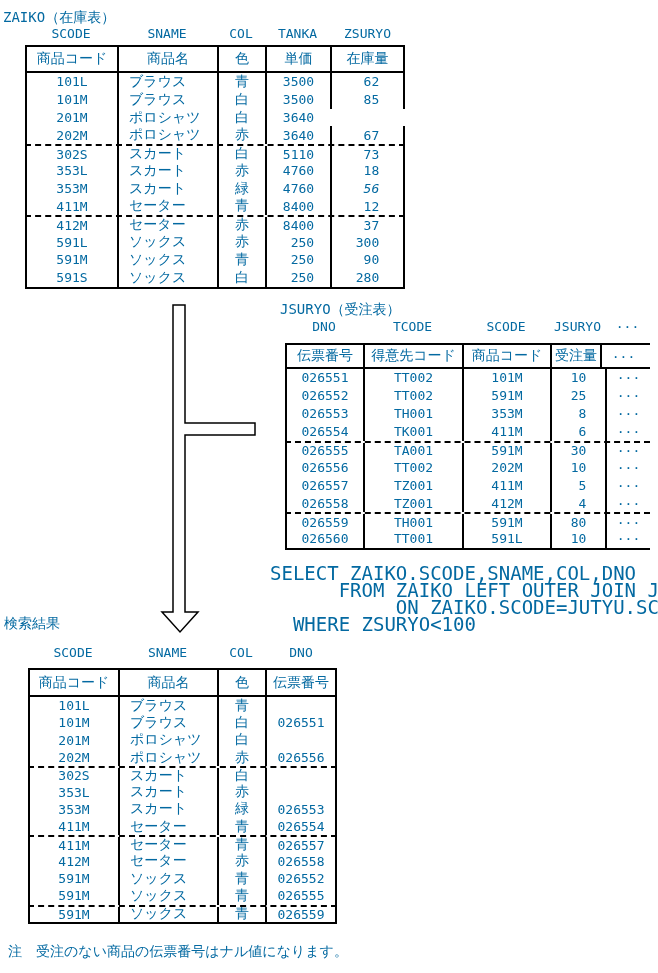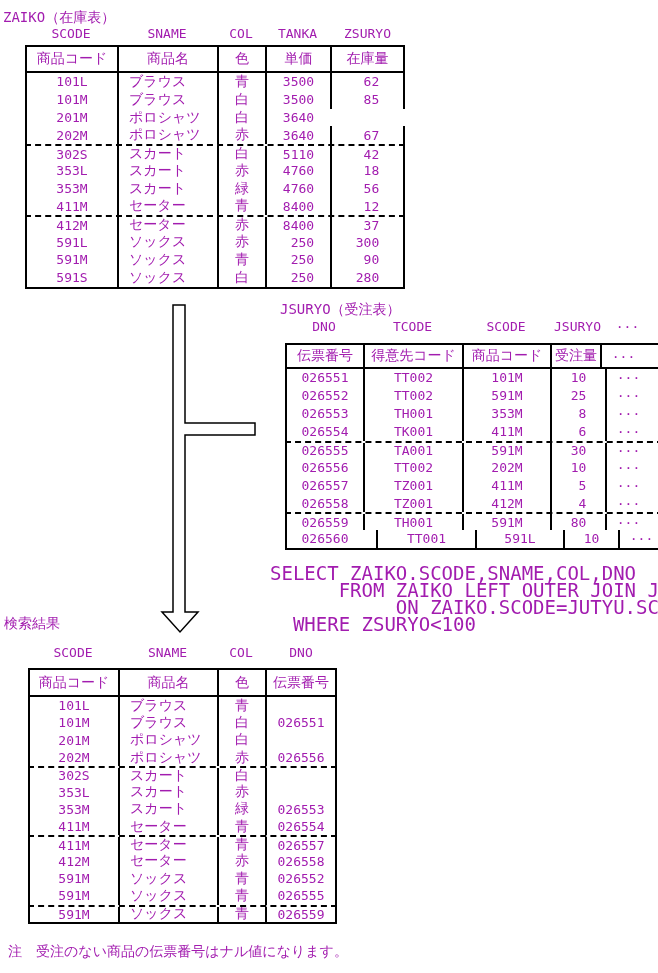--- a/index.html
+++ b/index.html
@@ -1,16 +1,16 @@
 <!DOCTYPE html>
 <html><head>
 <meta charset="utf-8">
 <style>
   html,body{margin:0;padding:0;background:#fff;}
-  #fig{position:relative;width:658px;height:973px;background:#fff;color:#a21caf;
+  #fig{position:relative;width:658px;height:973px;background:#fff;color:#0369a1;
        font-family:"DejaVu Sans Mono","Liberation Mono",monospace;}
   .abs{position:absolute;}
   .fj{font-size:14px;font-family:"DejaVu Sans Mono","Liberation Mono",monospace;}
   .fm{font-size:13px;font-family:"DejaVu Sans Mono","Liberation Mono",monospace;}
   .enrow{display:flex;height:16px;}
   .enrow span{display:block;text-align:center;line-height:16px;}
   .tbl{background:#fff;border-top:2px solid #000;border-bottom:2px solid #000;}
   .trow{display:flex;box-sizing:border-box;}
   .trow.hdr{border-bottom:2px solid #000;}
   .trow.dash{border-top:2px dashed #000;}
@@ -89,42 +89,42 @@
         </div>
       </div>
       <div class="trow dash" style="height: 17.8px;">
         <div class="tc fm" style="width: 92px;">302S</div>
         <div class="tc fj al" style="width: 100px;">スカート</div>
         <div class="tc fj" style="width: 48px;">白</div>
         <div class="tc fm" style="width: 65px;">
           <span class="num" style="width: 4ch;">5110</span>
         </div>
         <div class="tc fm rb" style="width: 75px;">
-          <span class="num" style="width: 3ch;">42</span>
+          <span class="num" style="width: 3ch;">73</span>
         </div>
       </div>
       <div class="trow" style="height: 17.8px;">
         <div class="tc fm" style="width: 92px;">353L</div>
         <div class="tc fj al" style="width: 100px;">スカート</div>
         <div class="tc fj" style="width: 48px;">赤</div>
         <div class="tc fm" style="width: 65px;">
           <span class="num" style="width: 4ch;">4760</span>
         </div>
         <div class="tc fm rb" style="width: 75px; justify-content: center;">
           <span class="num" style="width: 3ch;">18</span>
         </div>
       </div>
       <div class="trow" style="height: 17.8px;">
         <div class="tc fm" style="width: 92px;">353M</div>
         <div class="tc fj al" style="width: 100px;">スカート</div>
         <div class="tc fj" style="width: 48px;">緑</div>
         <div class="tc fm" style="width: 65px;">
           <span class="num" style="width: 4ch;">4760</span>
         </div>
-        <div class="tc fm rb" style="width: 75px;">
+        <div class="tc fm rb" style="width: 75px; font-style: italic;">
           <span class="num" style="width: 3ch;">56</span>
         </div>
       </div>
       <div class="trow" style="height: 17.8px;">
         <div class="tc fm" style="width: 92px;">411M</div>
         <div class="tc fj al" style="width: 100px;">セーター</div>
         <div class="tc fj" style="width: 48px;">青</div>
         <div class="tc fm" style="width: 65px;">
           <span class="num" style="width: 4ch;">8400</span>
         </div>
@@ -274,21 +274,21 @@
         <div class="tc fm" style="width: 78px;">026559</div>
         <div class="tc fm" style="width: 99px;">TH001</div>
         <div class="tc fm" style="width: 88px;">591M</div>
         <div class="tc fm" style="width: 55px;">
           <span class="num" style="width: 2ch;">80</span>
         </div>
         <div class="tc fm" style="width: 45px;">···</div>
       </div>
       <div class="trow" style="height: 17.9px;">
         <div class="tc fm" style="width: 78px;">026560</div>
-        <div class="tc fm" style="width: 99px; margin-left: 13px;">TT001</div>
+        <div class="tc fm" style="width: 99px;">TT001</div>
         <div class="tc fm" style="width: 88px;">591L</div>
         <div class="tc fm" style="width: 55px;">
           <span class="num" style="width: 2ch;">10</span>
         </div>
         <div class="tc fm" style="width: 45px;">···</div>
       </div>
     </div>
 
   <pre class="abs sql" style="left:262px;top:557px;" id="sql-block">SELECT ZAIKO.SCODE,SNAME,COL,DNO
       FROM ZAIKO LEFT OUTER JOIN JUTYU

